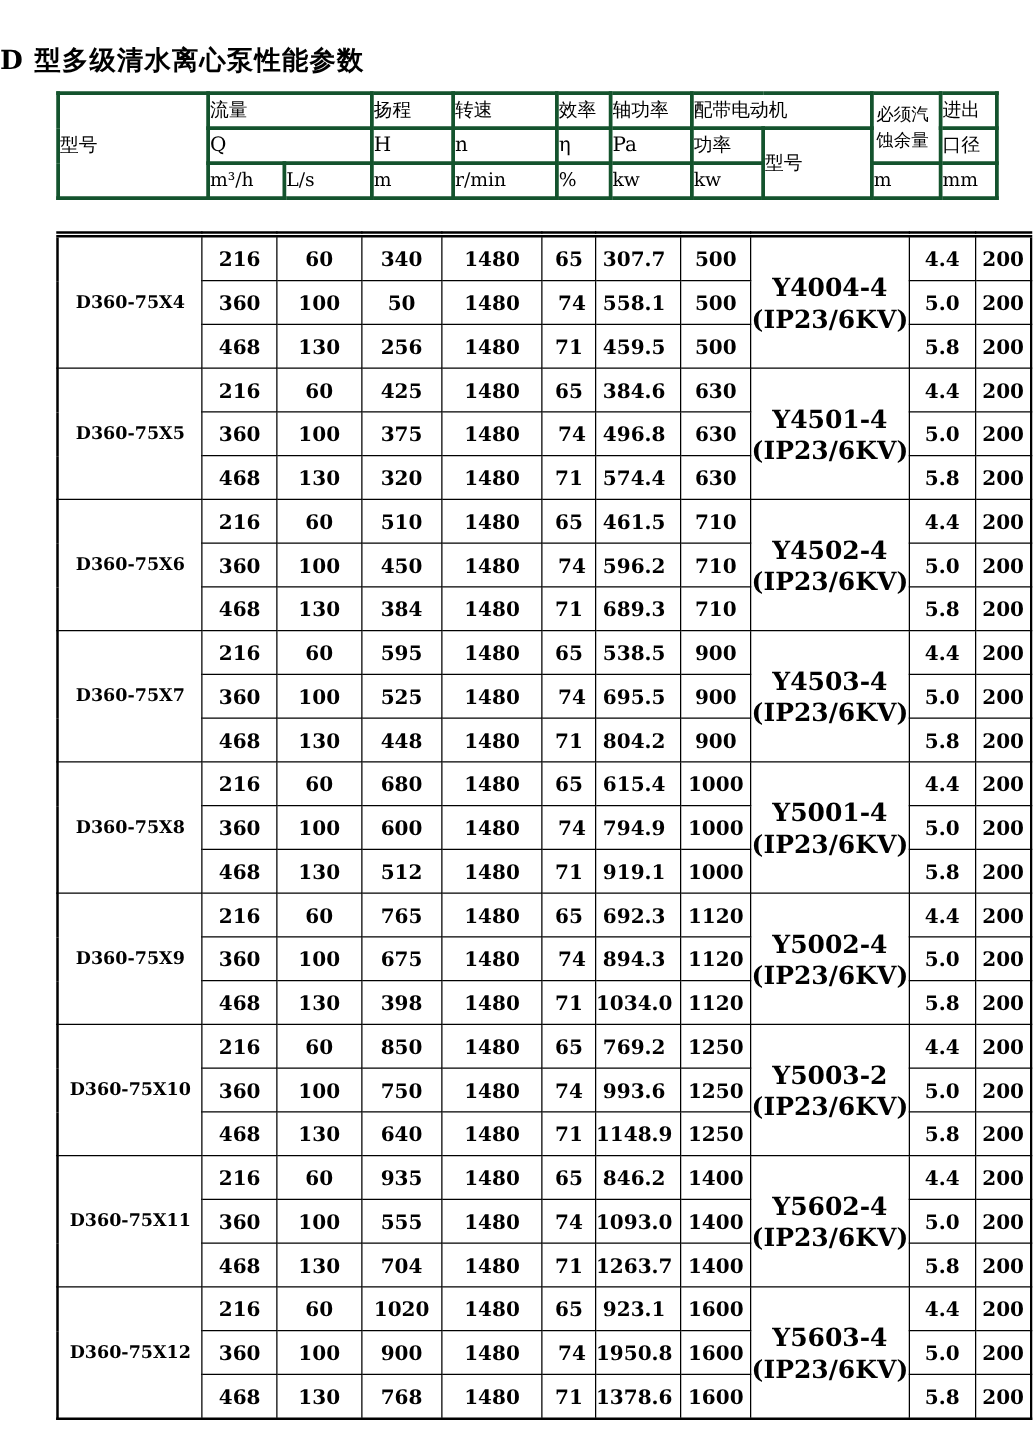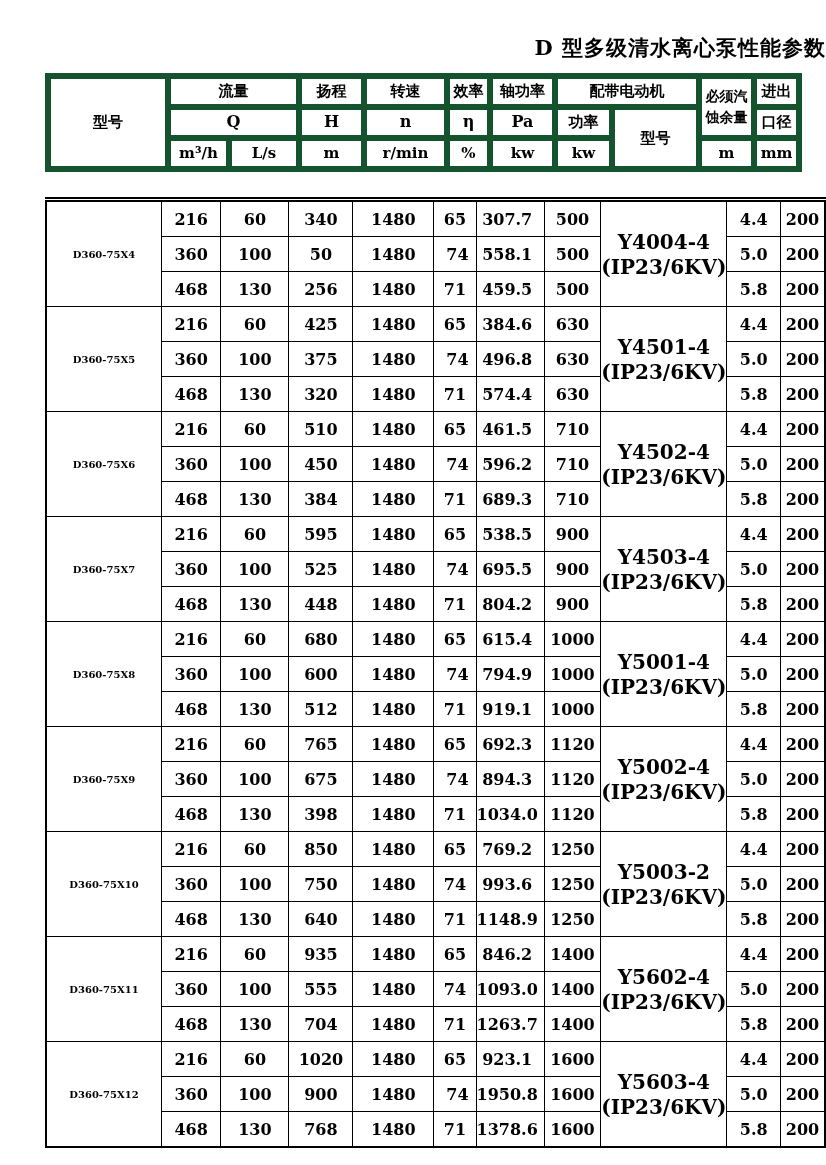--- a/index.html
+++ b/index.html
@@ -4,39 +4,39 @@
 <style>
   html,body{margin:0;padding:0;}
   body{
     width:826px;height:1165px;background:#ffffff;color:#000;
     font-family:"DejaVu Serif","Liberation Serif",serif;
     -webkit-font-smoothing:none;
   }
   .page{position:relative;width:826px;height:1165px;overflow:hidden;}
   .title{
     margin:0;padding-top:34px;padding-bottom:11px;
-    text-align:right;font-size:21px;font-weight:bold;letter-spacing:1px;
+    text-align:left;font-size:21px;font-weight:bold;letter-spacing:1px;
   }
   table{border-collapse:collapse;table-layout:fixed;margin-left:45px;}
   td{padding:0;overflow:hidden;}
   
   .hdr{border:2px solid #000;}
   .hdr td{
-    border:6px solid #14532d;text-align:center;vertical-align:middle;
-    font-weight:bold;font-size:15px;height:25px;line-height:1.4;
+    border:3px solid #14532d;text-align:left;vertical-align:middle;
+    font-weight:normal;font-size:15px;height:25px;line-height:1.4;
   }
   .hdr td.npsh{font-size:14px;line-height:1.5;padding:0 2px;word-break:break-all;}
   .hdr td.sym{font-size:16px;}
   
   .data{border:2px solid #000;border-top:5px double #000;margin-top:25px;}
   .data td{
     border:1px solid #000;text-align:center;vertical-align:middle;
     font-weight:bold;font-size:16px;height:34px;
   }
-  .data td.model{font-size:10px;letter-spacing:0;}
+  .data td.model{font-size:14px;letter-spacing:0;}
   .data td.pa{padding-right:6px;}
   .data td.motor{font-size:20px;line-height:1;}
   .data td.motor div{margin:5px 0;}
 </style>
 </head>
 <body>
 
 <div class="page">
 
   <h1 class="title">D 型多级清水离心泵性能参数</h1>

